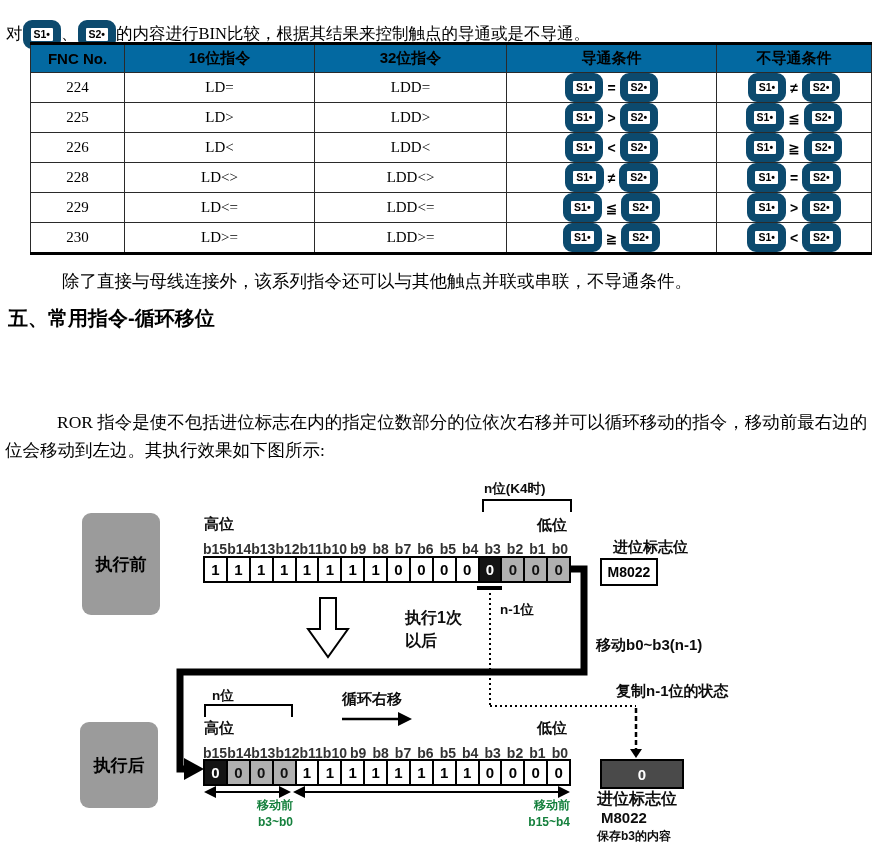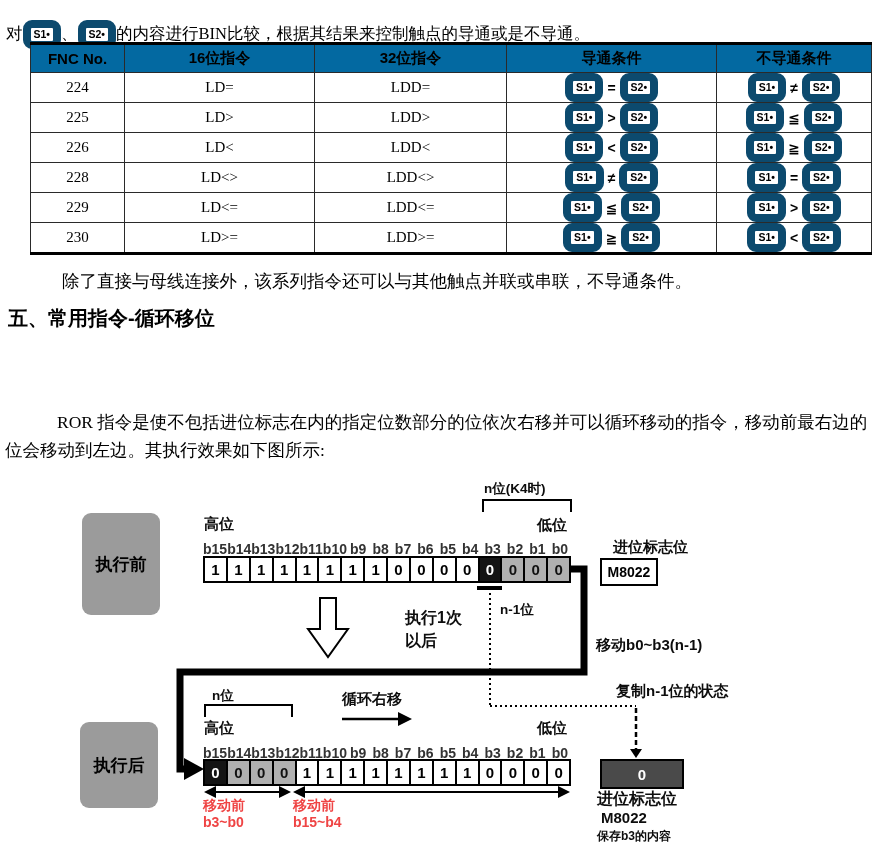--- a/index.html
+++ b/index.html
@@ -43,22 +43,22 @@
   .blrow{position:absolute;left:203px;width:368px;display:flex}
   .blrow span{flex:1;text-align:center;font-family:"Liberation Sans","DejaVu Sans",sans-serif;
       font-weight:700;font-size:14px;color:#333}
   .crow{position:absolute;left:203px;width:368px;display:flex}
   .cell{flex:1;height:27px;border:2px solid #000;margin-left:-2px;box-sizing:border-box;
       display:flex;align-items:center;justify-content:center;background:#fff;
       font-family:"Liberation Sans","DejaVu Sans",sans-serif;font-weight:700;font-size:15px}
   .cell:first-child{margin-left:0}
   .cell.k{background:#141414;color:#fff}
   .cell.g{background:#b0b0b0;color:#111}
-  .spanlbl{position:absolute;text-align:left;font-family:"Liberation Sans","DejaVu Sans",sans-serif;
-      font-weight:700;font-size:14px;line-height:17px;color:#ef4444}
+  .spanlbl{position:absolute;text-align:right;font-family:"Liberation Sans","DejaVu Sans",sans-serif;
+      font-weight:700;font-size:12px;line-height:17px;color:#15803d}
   .small{font-size:13.5px}
 </style>
 </head>
 <body>
 
 <div class="page">
 
   <p class="intro"><span>对</span><span class="pill">S1•</span><span>、</span><span class="pill">S2•</span><span>的内容进行BIN比较，根据其结果来控制触点的导通或是不导通。</span></p>
 
   <table class="cmp">

